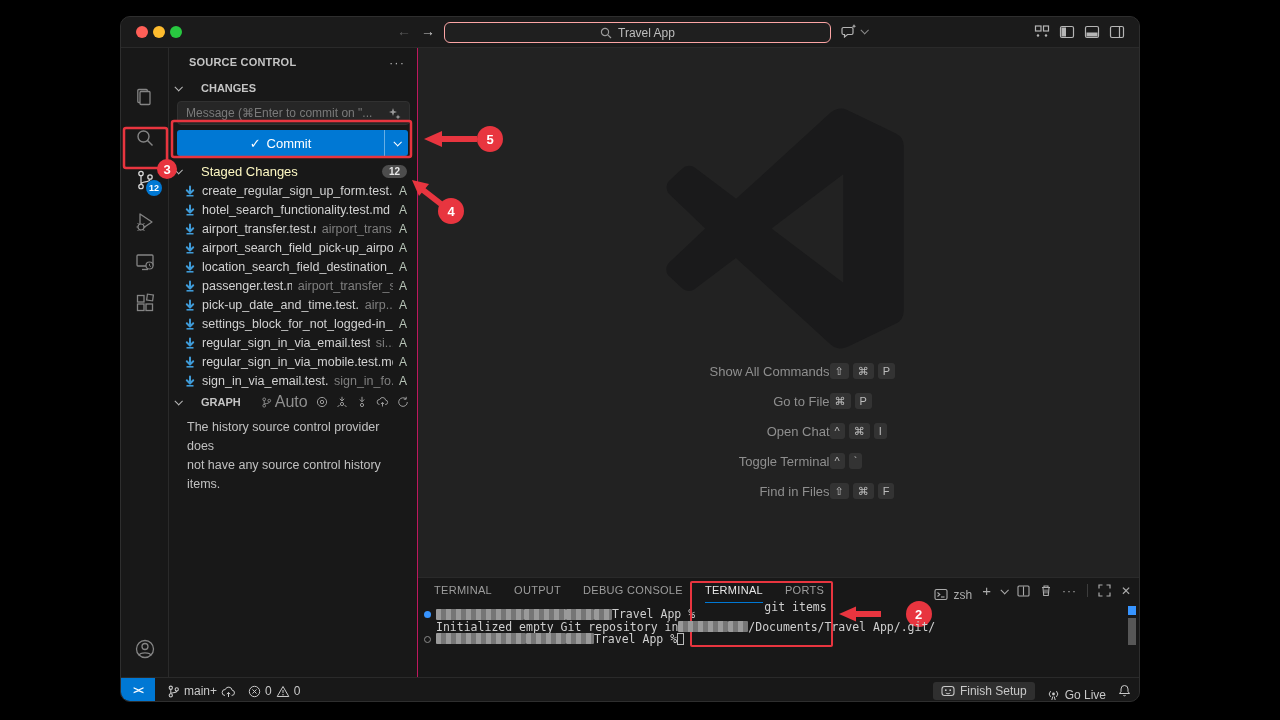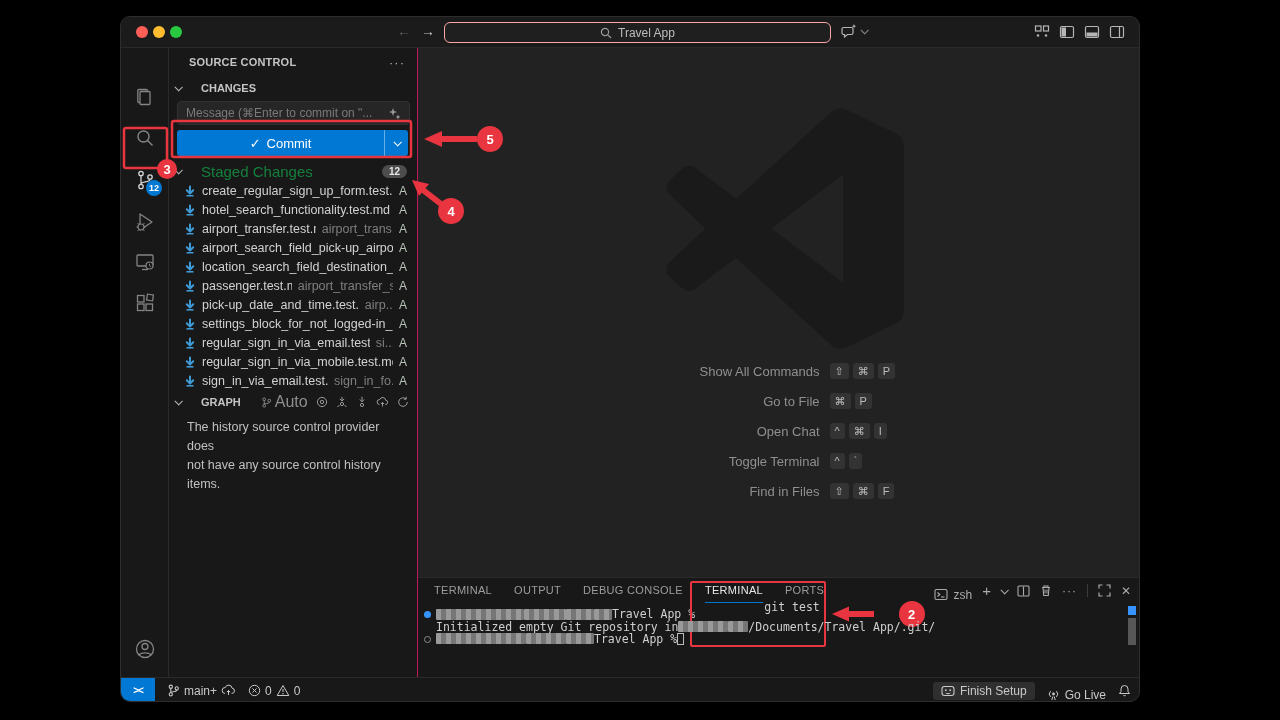--- a/index.html
+++ b/index.html
@@ -63,21 +63,21 @@
   .file-status { margin-left:auto; font-size:12px; color:#b7c4b7; }
   .row-graph { top:344px; padding-right:10px; }
   .graph-tools { margin-left:auto; display:flex; align-items:center; gap:8px; color:#9a9a9a; }
   .graph-auto { display:flex; align-items:center; gap:3px; font-size:16px; color:#8f8f8f; }
   .graph-empty { position:absolute; left:18px; top:370px; width:218px; font-size:12.5px; color:#c0c0c0; line-height:19px; }
 
   
   .editor { position:absolute; left:297px; top:31px; width:723px; height:529px; background:#222222; }
   .watermark { position:absolute; left:243px; top:58px; width:243px; height:245px; }
   .shortcuts { position:absolute; left:0; top:312px; width:100%; display:flex; flex-direction:column; gap:8px; }
-  .sc-row { display:grid; grid-template-columns:1fr 150px; column-gap:10px; align-items:center;
+  .sc-row { display:grid; grid-template-columns:1fr 150px; align-items:center;
     width:400px; margin:0 auto; height:22px; }
   .sc-label { text-align:right; color:#8f8f8f; font-size:13px; }
   .sc-keys { display:flex; gap:4px; }
   .key { min-width:12px; padding:2px 5px; background:#333333; color:#bcbcbc; border-radius:3px;
     font-size:11px; text-align:center; line-height:12px; }
 
   
   .panel { position:absolute; left:297px; top:560px; width:723px; height:100px; background:#181818;
     border-top:1px solid #2a2a2a; }
   .ptabs { position:absolute; left:0; top:0; width:100%; height:25px; display:flex; align-items:stretch;
@@ -110,21 +110,21 @@
   .term-scroll-accent { position:absolute; right:5px; top:28px; width:8px; height:9px; background:#3794ff; }
   .term-scroll-thumb { position:absolute; right:5px; top:40px; width:8px; height:27px; background:#575757; }
 
   
   .statusbar { position:absolute; left:0; top:660px; width:100%; height:26px; background:#181818;
     border-top:1px solid #2a2a2a; color:#c9c9c9; font-size:12px; }
   .sb-left { position:absolute; left:0; top:0; height:100%; display:flex; align-items:center; }
   .remote-chip { width:34px; height:100%; background:#0078d4; color:#fff; display:flex; align-items:center;
     justify-content:center; font-size:10px; font-weight:bold; letter-spacing:-1px;
     transform:skew(0); }
-  .sb-item { display:flex; align-items:flex-start; gap:4px; margin-left:12px; }
+  .sb-item { display:flex; align-items:flex-end; gap:4px; margin-left:12px; }
   .sb-right { position:absolute; right:8px; top:0; height:100%; display:flex; align-items:center; gap:12px; }
   .chip { display:flex; align-items:center; gap:5px; background:#2f2f2f; border-radius:3px; padding:2px 8px; }
   .plain { display:flex; align-items:center; gap:5px;margin-top:8px; }
 
   
   .ann-overlay { position:absolute; left:0; top:0; pointer-events:none; z-index:50; }
   .annbox { fill:none; stroke:#e8353f; stroke-width:2.5px; }
   .anntext { fill:#ffffff; font-family:"Liberation Sans",sans-serif; font-weight:bold; font-size:13px;
     text-anchor:middle; }
   svg { display:block; }
@@ -266,21 +266,21 @@
       <div class="commit-main">
         <span>✓</span>
         <span>Commit</span>
       </div>
       <div class="commit-drop">
         <span class="chev"></span>
       </div>
     </div>
     <div class="sec-row row-staged">
       <span class="chev"></span>
-      <span class="sec-label" style="font-size:15px; font-weight:normal; color:#15803d">Staged Changes</span>
+      <span class="sec-label" style="font-size:13px; font-weight:normal; color:#fef9c3">Staged Changes</span>
       <span class="staged-badge">12</span>
     </div>
     <div class="filelist">
 
         <div class="file-row">
           <span class="file-icon">
             <svg width="12" height="12" viewBox="0 0 12 12">
               <path d="M6 1.5 v6 M2.8 5.2 6 8.6 9.2 5.2" fill="none" stroke="#3f9bd8" stroke-width="2" stroke-linecap="round" stroke-linejoin="round"></path>
               <line x1="2.5" y1="10.8" x2="9.5" y2="10.8" stroke="#3f9bd8" stroke-width="1.6"></line>
             </svg>
@@ -554,21 +554,21 @@
         </svg>
       <span class="txt">✕</span>
     </div>
 
     <div class="term">
       <div class="tline">
         <span class="tdeco dot"></span>
         <span class="redact w88"></span><span class="redact w42"></span><span class="redact w28"></span><span class="redact w18"></span>
         <span>Travel App %</span>
         <span class="cmd">
-          <span>git test</span>
+          <span>git items</span>
           <span class="ann2">
             <svg width="58" height="18" viewBox="0 0 58 18">
               <polygon points="0,9 17,1.5 17,16.5" fill="#e8353f"></polygon>
               <rect x="15" y="6" width="27" height="6" fill="#e8353f"></rect>
             </svg>
             <span class="anncircle">2</span>
           </span>
         </span>
       </div>
       <div class="tline">

